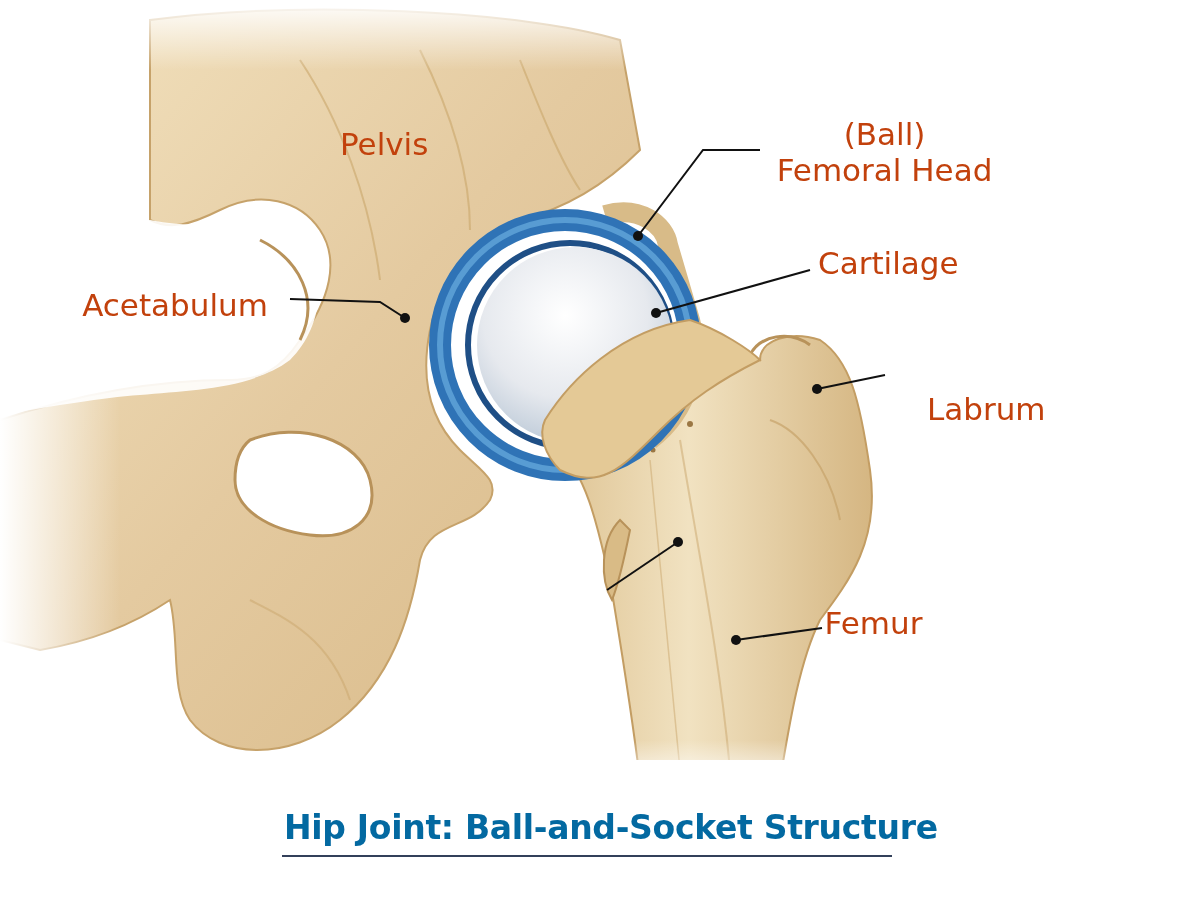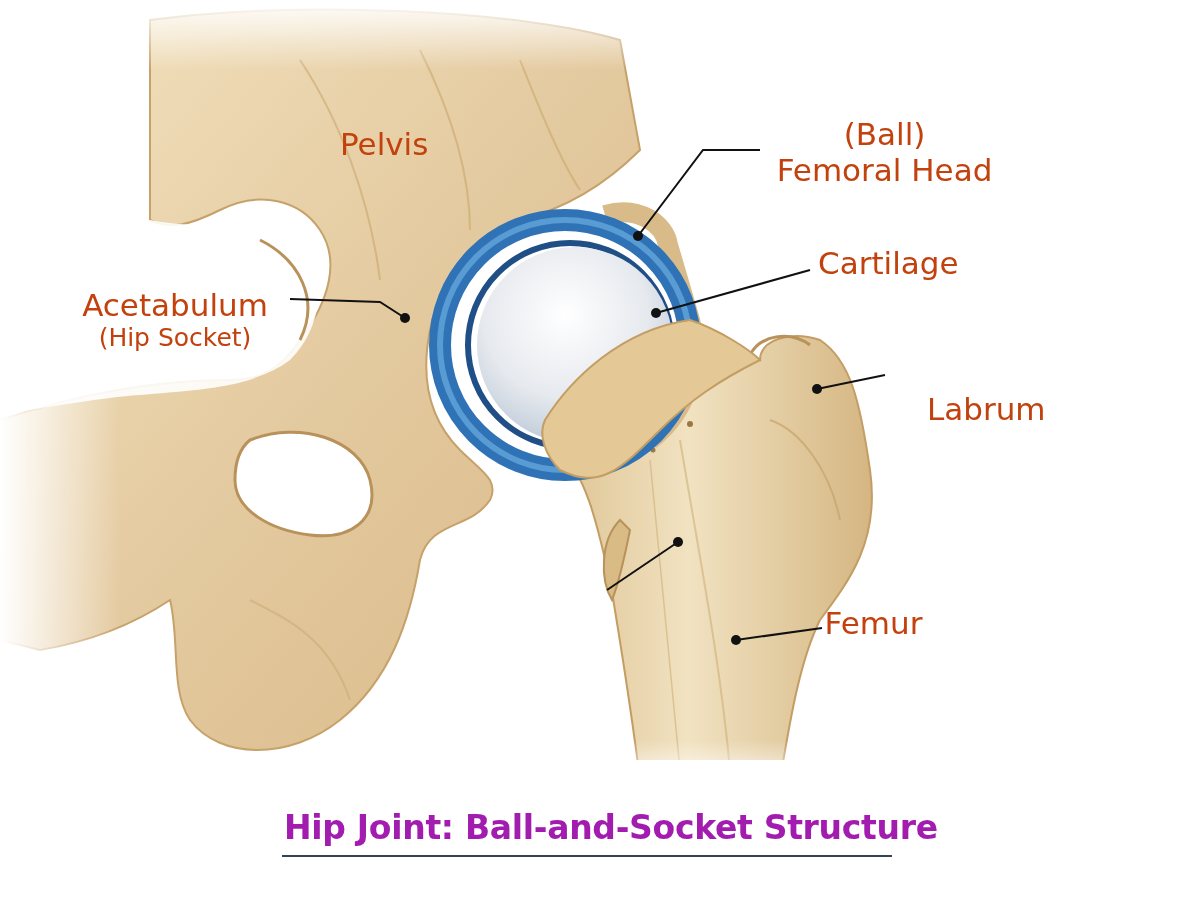--- a/index.html
+++ b/index.html
@@ -1,21 +1,21 @@
 <!DOCTYPE html>
 <html><head>
 <meta charset="utf-8">
 <style>
   html,body{margin:0;padding:0;background:#ffffff;}
   body{width:1200px;height:900px;position:relative;overflow:hidden;font-family:"DejaVu Sans","Liberation Sans",sans-serif;}
   #art{position:absolute;left:0;top:0;width:1200px;height:900px;}
   .lbl{position:absolute;color:#c2410c;text-align:center;line-height:1.15;}
   .lbl .main{font-size:31px;display:block;}
   .lbl .sub{font-size:25px;display:block;}
-  .title{position:absolute;left:284px;top:808px;font-size:33px;font-weight:bold;color:#a21caf;letter-spacing:-0.3px;}
+  .title{position:absolute;left:284px;top:808px;font-size:33px;font-weight:bold;color:#0369a1;letter-spacing:-0.3px;}
   .title-rule{position:absolute;left:282px;top:855px;width:610px;height:2px;background:#33405a;}
 </style>
 </head>
 <body>
 
 <svg id="art" viewBox="0 0 1200 900" xmlns="http://www.w3.org/2000/svg">
   <defs>
     <linearGradient id="boneG" x1="0" y1="0" x2="1" y2="1">
       <stop offset="0" stop-color="#f3e3c0"></stop>
       <stop offset="0.5" stop-color="#e4caa0"></stop>
@@ -105,21 +105,20 @@
     <circle cx="736" cy="640" r="5"></circle>
   </g>
 </svg>
 
 <div class="lbl" style="left:340px;top:127px;">
   <span class="main">Pelvis</span>
 </div>
 
 <div class="lbl" style="left:70px;top:272px;width:210px;margin-top:16px;">
   <span class="main">Acetabulum</span>
-  <span class="sub">(Hip Socket)</span>
 </div>
 
 <div class="lbl" style="left:762px;top:117px;width:245px;">
   <span class="main">(Ball)</span>
   <span class="main">Femoral Head</span>
 </div>
 
 <div class="lbl" style="left:818px;top:246px;">
   <span class="main">Cartilage</span>
 </div>

